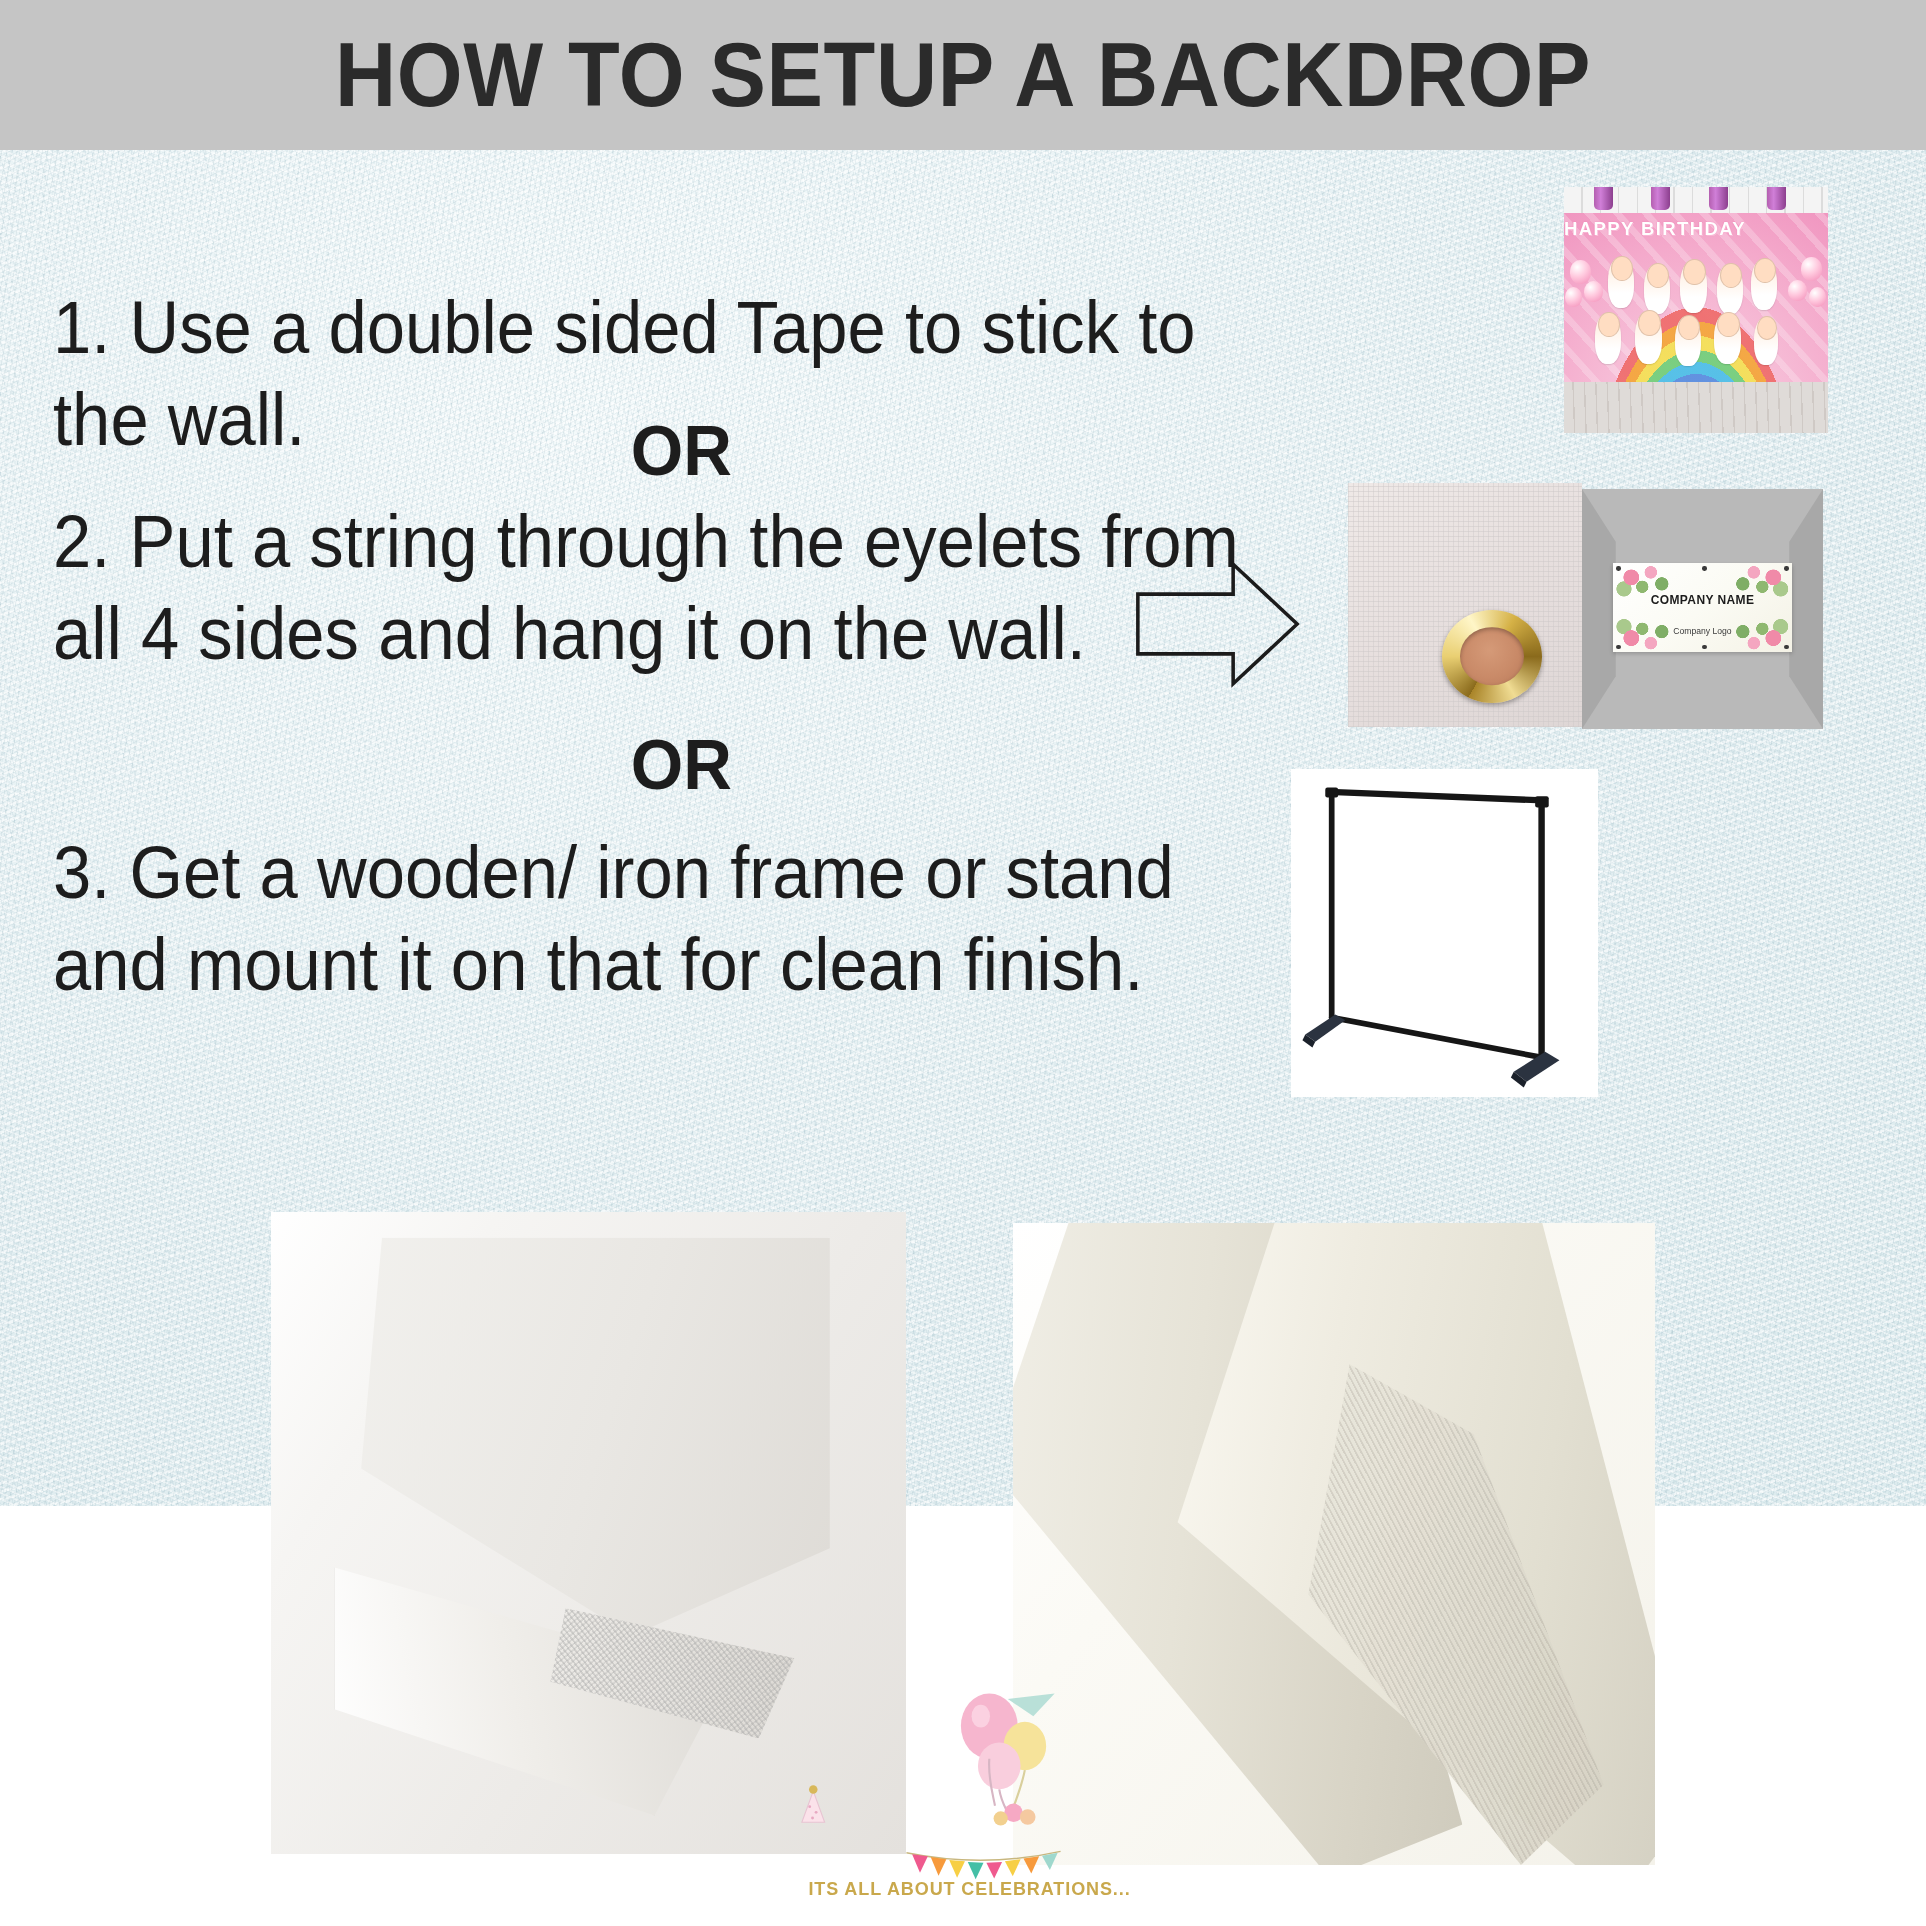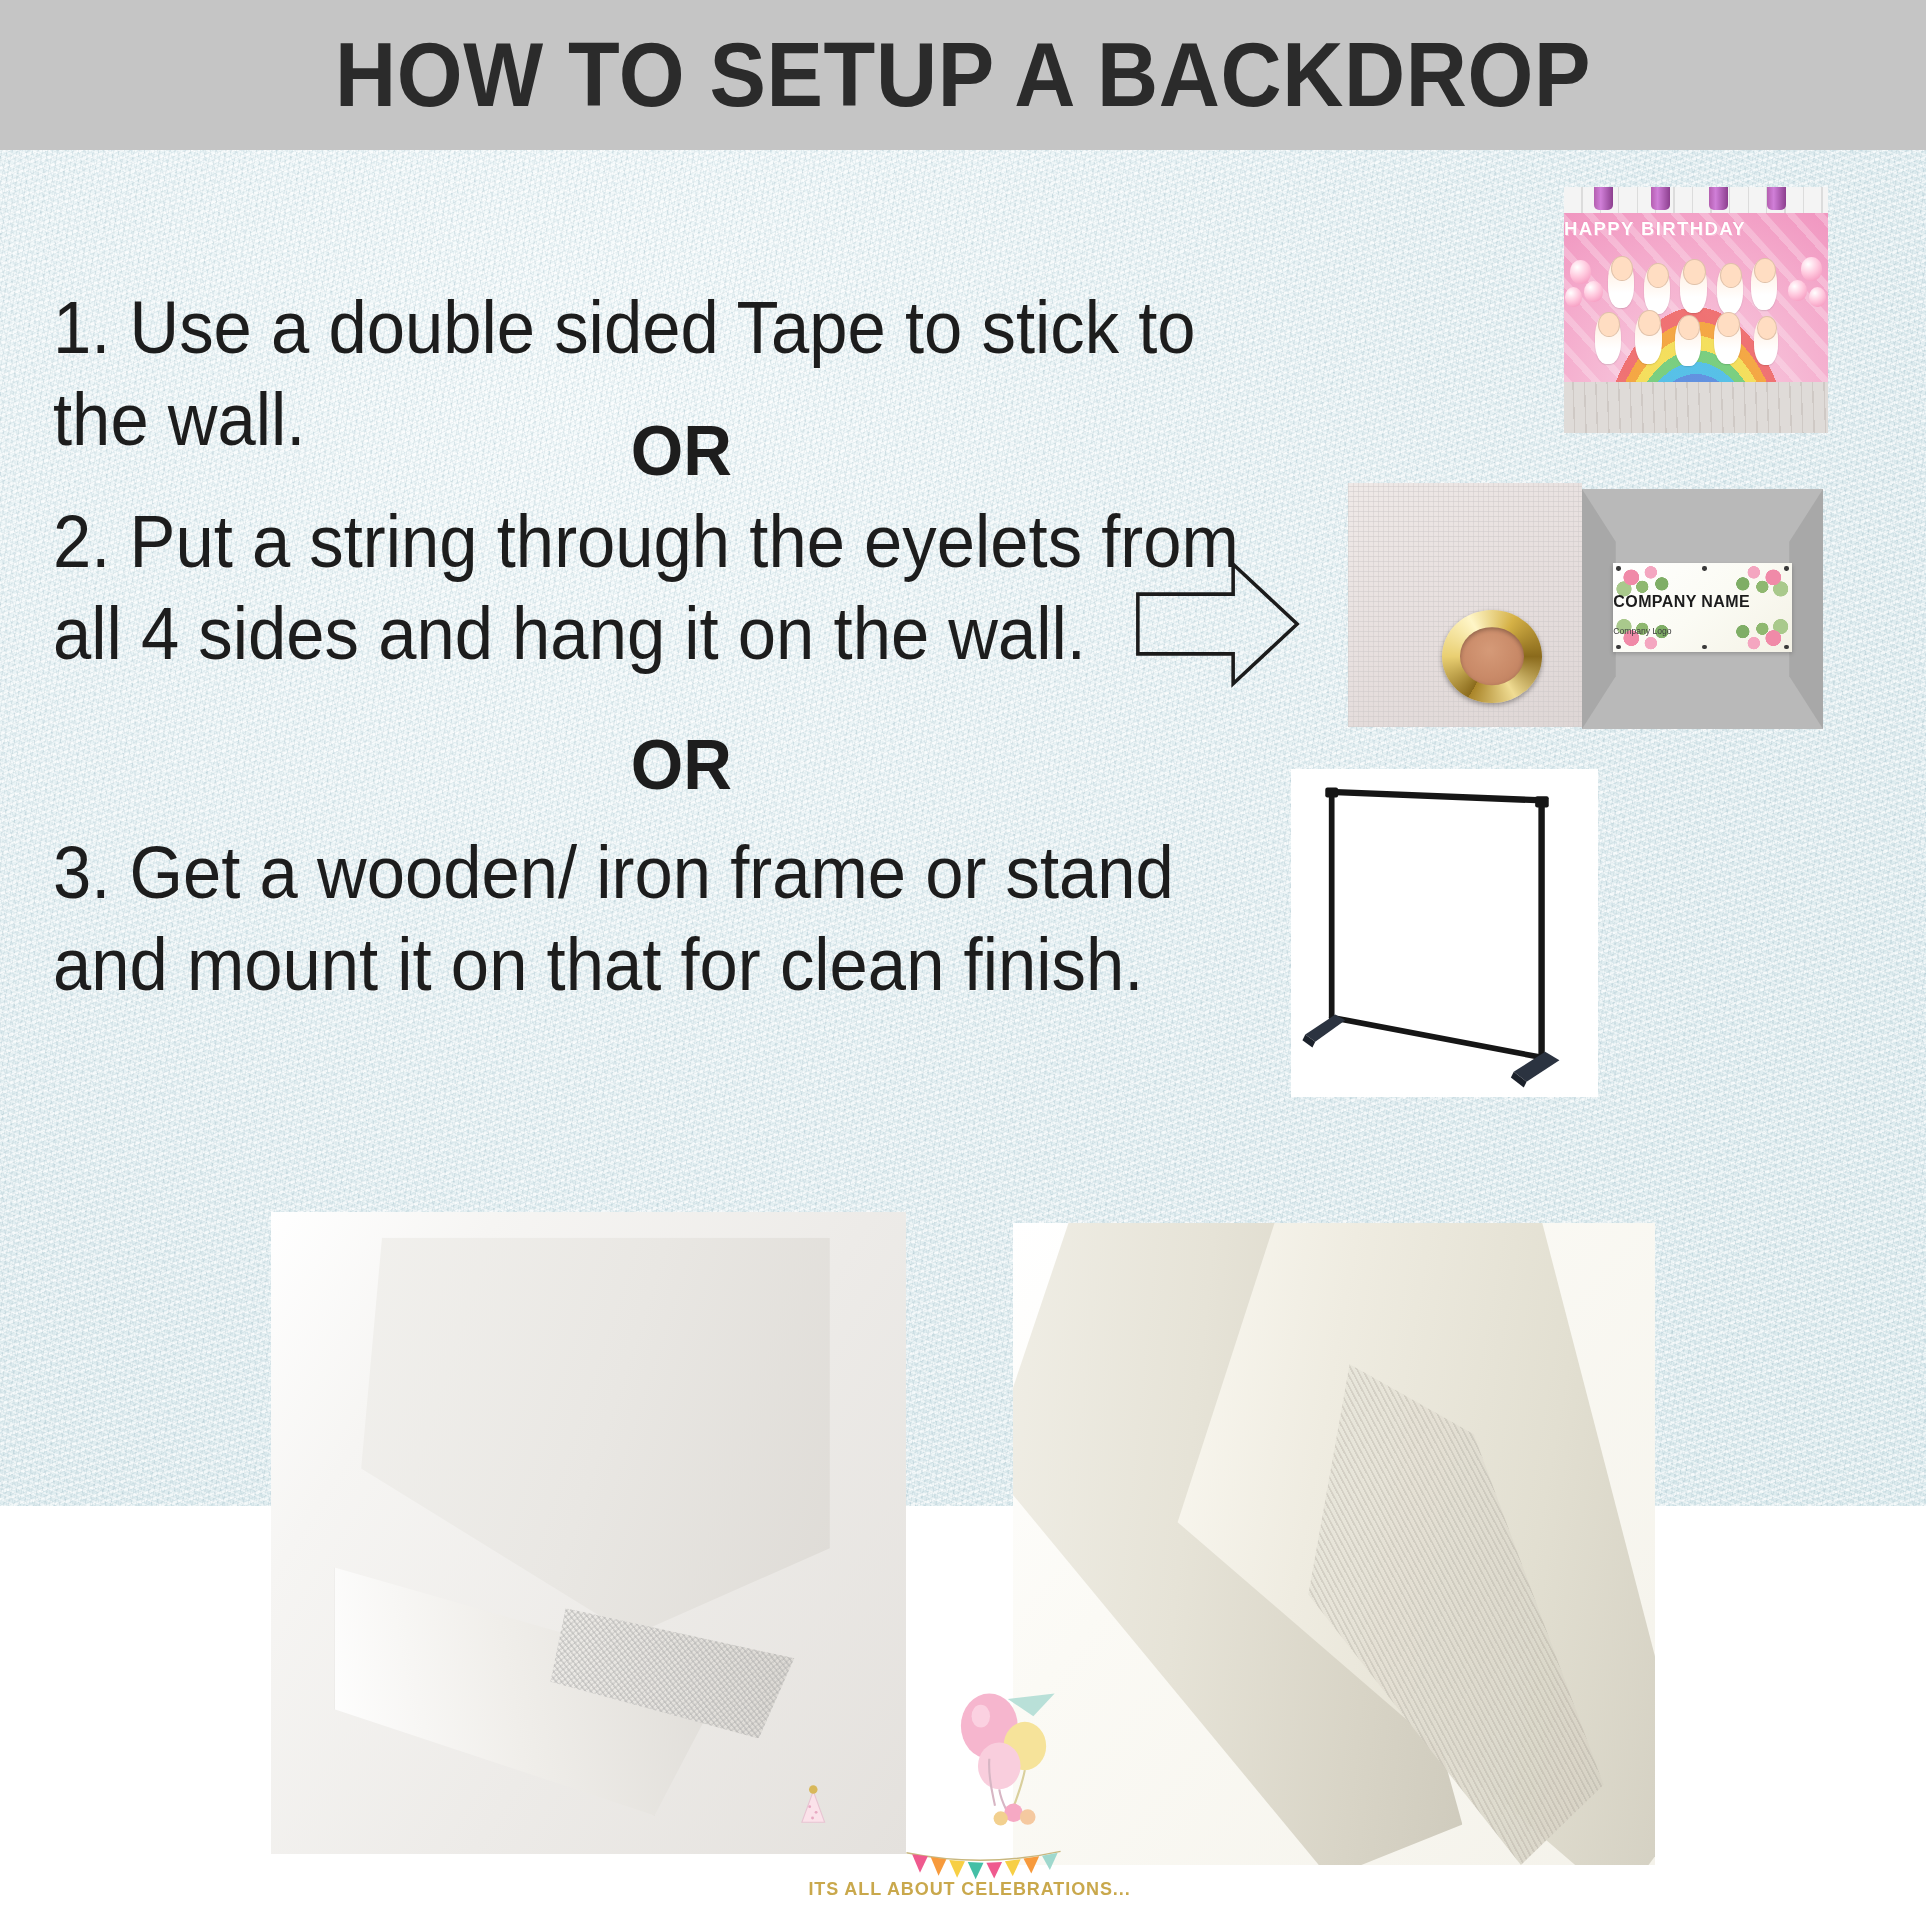--- a/index.html
+++ b/index.html
@@ -220,26 +220,26 @@
       radial-gradient(circle at 62% 26%, #f4a6c0 0 13%, rgba(0,0,0,0) 14%),
       radial-gradient(circle at 48% 66%, #8fb870 0 15%, rgba(0,0,0,0) 16%),
       radial-gradient(circle at 18% 72%, #a9c98c 0 13%, rgba(0,0,0,0) 14%),
       radial-gradient(circle at 80% 58%, #7fae66 0 12%, rgba(0,0,0,0) 13%);
   }
   .bf-tl{ left:0; top:0; }
   .bf-tr{ right:0; top:0; transform:scaleX(-1); }
   .bf-bl{ left:0; bottom:0; transform:scaleY(-1); }
   .bf-br{ right:0; bottom:0; transform:scale(-1,-1); }
   .banner-company-name{
-    position:absolute; left:0; top:33%; width:100%; text-align:left;
+    position:absolute; left:0; top:33%; width:100%; text-align:center;
     font-family:"Liberation Sans", sans-serif; font-weight:bold;
-    font-size:16px; letter-spacing:0.4px; color:#1c1c1c;
+    font-size:12px; letter-spacing:0.4px; color:#1c1c1c;
   }
   .banner-company-logo{
-    position:absolute; left:0; top:70%; width:100%; text-align:left;
+    position:absolute; left:0; top:70%; width:100%; text-align:center;
     font-family:"Liberation Sans", sans-serif;
     font-size:8.6px; color:#3b3b3b;
   }
   .banner-grommet{
     position:absolute; width:4.3px; height:4.3px; border-radius:50%; background:#3a3a3a;
   }
 
   
   #photo-stand { left: 1291px; top: 769px; width: 307px; height: 328px; }
   .stand-bg{ position:absolute; inset:0; background:#fff; }

